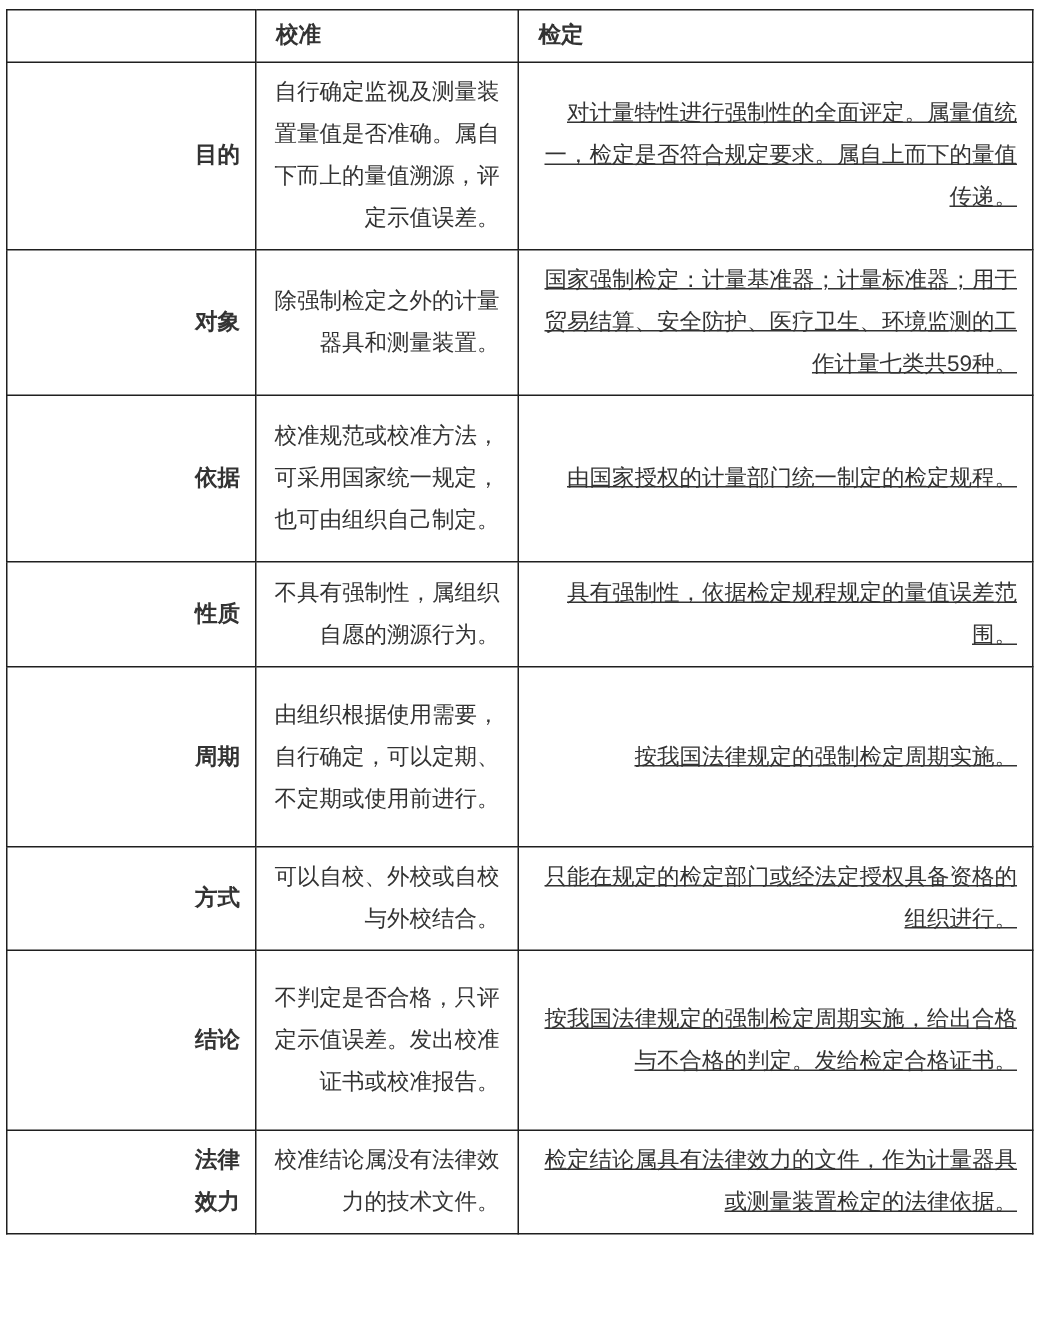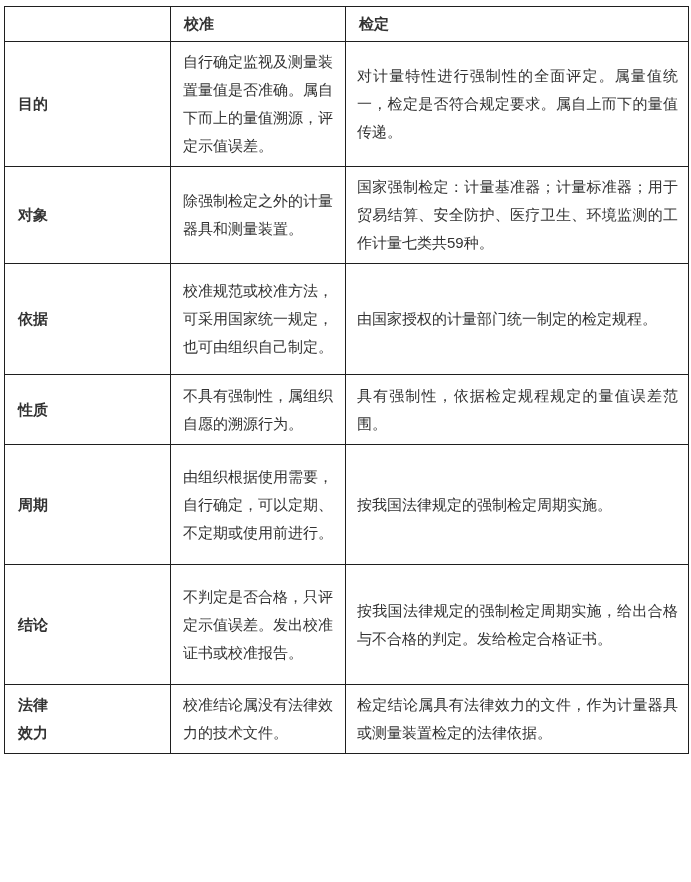--- a/index.html
+++ b/index.html
@@ -25,20 +25,21 @@
   table.cmp col.c1 { width: 166px; }
   table.cmp col.c2 { width: 175px; }
   table.cmp col.c3 { width: 343px; }
   table.cmp th, table.cmp td {
     border: 1px solid #1f1f1f;
     vertical-align: middle;
     font-size: 15px;
     line-height: 28px;
     color: #333333;
     overflow: hidden;
+    text-align: right;
   }
   table.cmp th {
     font-weight: bold;
     text-align: left;
     padding: 2px 10px 2px 13px;
     height: 30px;
   }
   td.rowlabel {
     font-weight: bold;
     text-align: left;
@@ -46,20 +47,21 @@
     white-space: pre-line;
     line-height: 26px;
   }
   td.body {
     text-align: justify;
     text-justify: inter-ideograph;
     padding: 6px 12px;
   }
   td.body.wide {
     padding: 6px 10px 6px 11px;
+    text-decoration: underline;
   }
 </style>
 </head>
 <body>
 
 <div class="page">
   <table class="cmp">
     <colgroup>
       <col class="c1">
         <col class="c2">
@@ -95,20 +97,25 @@
       <td class="body">不具有强制性，属组织自愿的溯源行为。</td>
       <td class="body wide">具有强制性，依据检定规程规定的量值误差范围。</td>
     </tr>
 
     <tr style="height:120px;">
       <td class="rowlabel">周期</td>
       <td class="body">由组织根据使用需要，自行确定，可以定期、不定期或使用前进行。</td>
       <td class="body wide">按我国法律规定的强制检定周期实施。</td>
     </tr>
 
+    <tr style="height:64px;">
+      <td class="rowlabel">方式</td>
+      <td class="body">可以自校、外校或自校与外校结合。</td>
+      <td class="body wide">只能在规定的检定部门或经法定授权具备资格的组织进行。</td>
+    </tr>
 
 
     <tr style="height:120px;">
       <td class="rowlabel">结论</td>
       <td class="body">不判定是否合格，只评定示值误差。发出校准证书或校准报告。</td>
       <td class="body wide">按我国法律规定的强制检定周期实施，给出合格与不合格的判定。发给检定合格证书。</td>
     </tr>
 
     <tr style="height:66px;">
       <td class="rowlabel">法律

